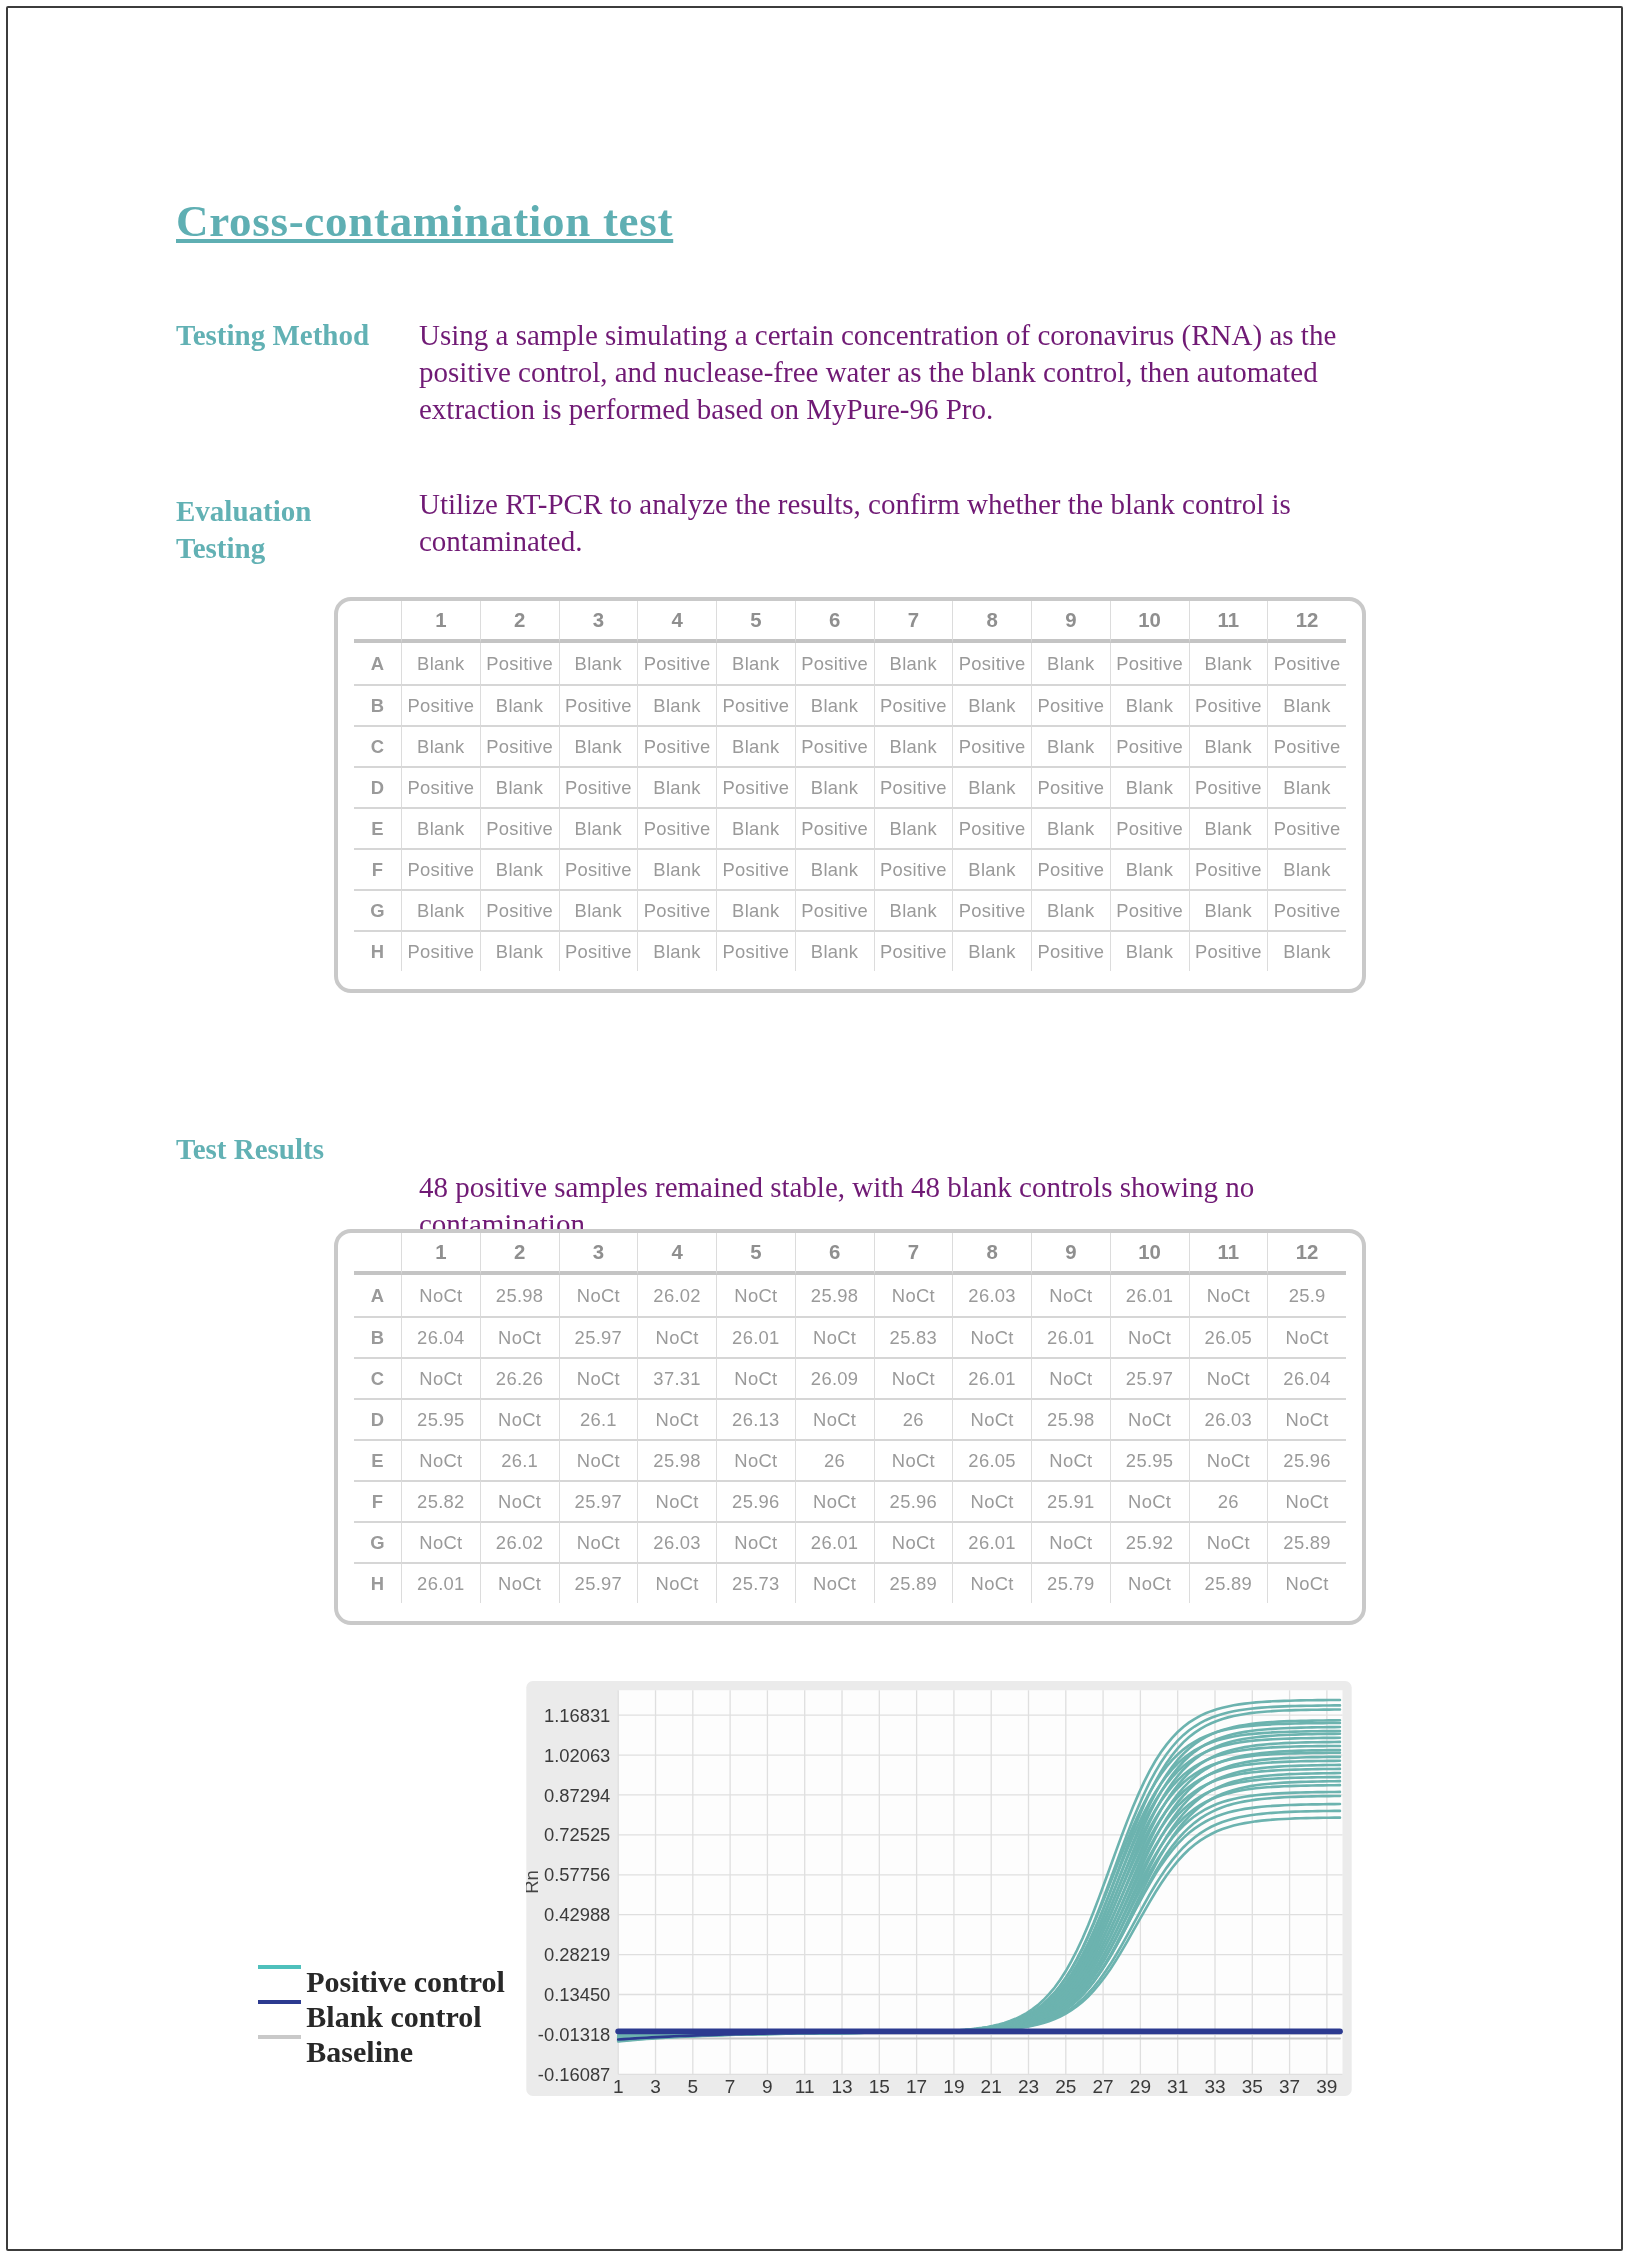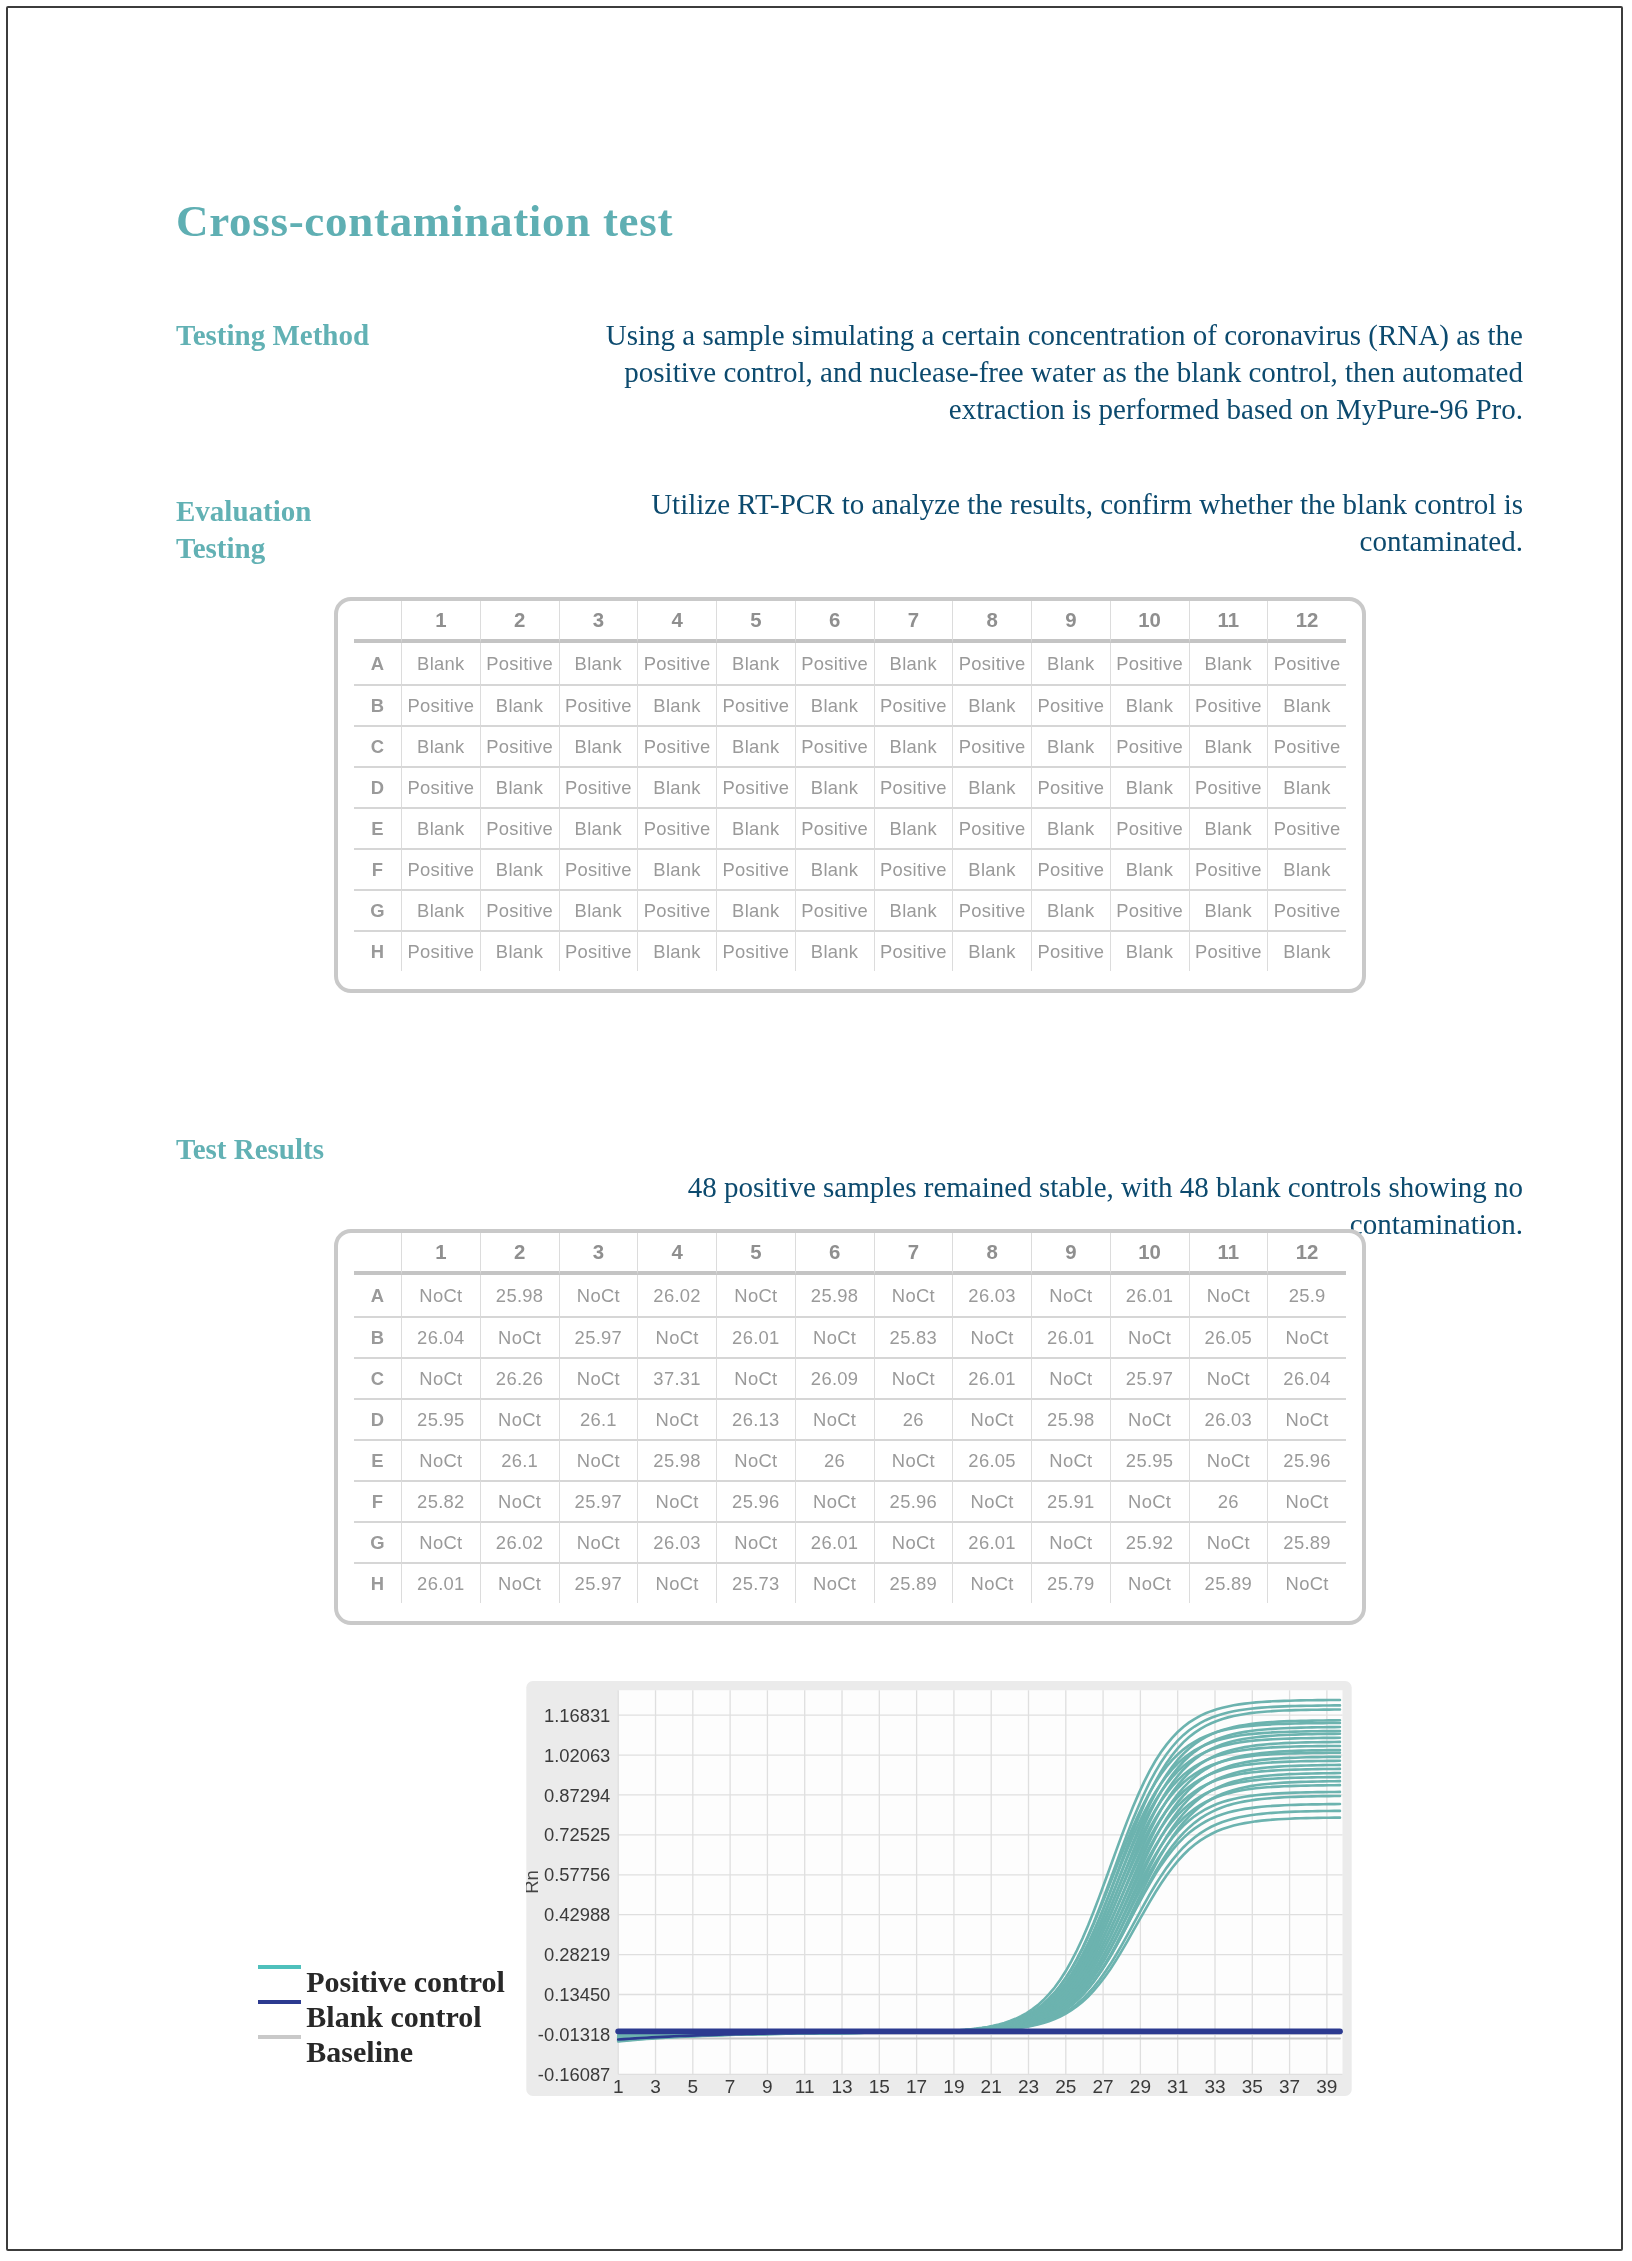--- a/index.html
+++ b/index.html
@@ -4,22 +4,22 @@
 <style>
   html,body{margin:0;padding:0;background:#fff;}
   body{width:1633px;height:2261px;position:relative;overflow:hidden;
        font-family:"Liberation Serif", serif;}
   .page-border{position:absolute;left:6px;top:6px;width:1617px;height:2245px;
        border:2.6px solid #3c3c3c;border-radius:2px;box-sizing:border-box;}
   .page-title{position:absolute;left:176px;top:195px;font-size:45px;font-weight:bold;
        color:#5fafb3;letter-spacing:0.7px;}
   .sec-label{position:absolute;left:176px;width:237px;font-size:29px;font-weight:bold;
        color:#62b1b4;line-height:37px;white-space:pre-line;}
-  .sec-text{position:absolute;left:419px;width:1104px;font-size:29px;color:#0c4a6e;
-       line-height:37px;white-space:pre-line;text-align:right;}
+  .sec-text{position:absolute;left:419px;width:1104px;font-size:29px;color:#701a75;
+       line-height:37px;white-space:pre-line;}
   
   .plate{position:absolute;left:334px;width:1032px;height:396px;background:#fff;
        border:4.6px solid #c9c9c9;border-radius:17px;box-sizing:border-box;
        padding:0 16px 14.5px 16px;font-family:"Liberation Sans", sans-serif;}
   .plate-grid{display:grid;grid-template-columns:47px repeat(12,1fr);}
   .pcell{display:flex;align-items:center;justify-content:center;text-align:center;
        box-sizing:border-box;}
   .pcell.hdr{height:42px;font-size:20.4px;color:#8f8f8f;border-bottom:4px solid #c4c4c4;font-weight:bold;}
   .pcell.hdr.lbl{border-bottom:4px solid #c4c4c4;}
   .pcell.rowlbl{font-size:20px;color:#848484;font-weight:bold;}
@@ -32,21 +32,21 @@
   .legend-row{display:flex;align-items:flex-start;height:35px;}
   .legend-swatch{width:43px;height:4px;margin-right:5.3px;flex:0 0 auto;}
   .legend-label{font-size:30px;font-weight:bold;color:#282828;
        font-family:"Liberation Serif", serif;white-space:nowrap;}
 </style>
 </head>
 <body>
 
 <div class="page-border"></div>
 
-<h1 class="page-title" style="margin:0;">Cross-contamination test</h1>
+<h1 class="page-title" style="margin:0;text-decoration:underline;">Cross-contamination test</h1>
 
 <div class="sec-label" style="top:317px;">Testing Method</div>
 <div class="sec-text" style="top:317px;">Using a sample simulating a certain concentration of coronavirus (RNA) as the
 positive control, and nuclease-free water as the blank control, then automated
 extraction is performed based on MyPure-96 Pro.</div>
 
 <div class="sec-label" style="top:493px;">Evaluation
 Testing</div>
 <div class="sec-text" style="top:486px;">Utilize RT-PCR to analyze the results, confirm whether the blank control is
 contaminated.</div>

